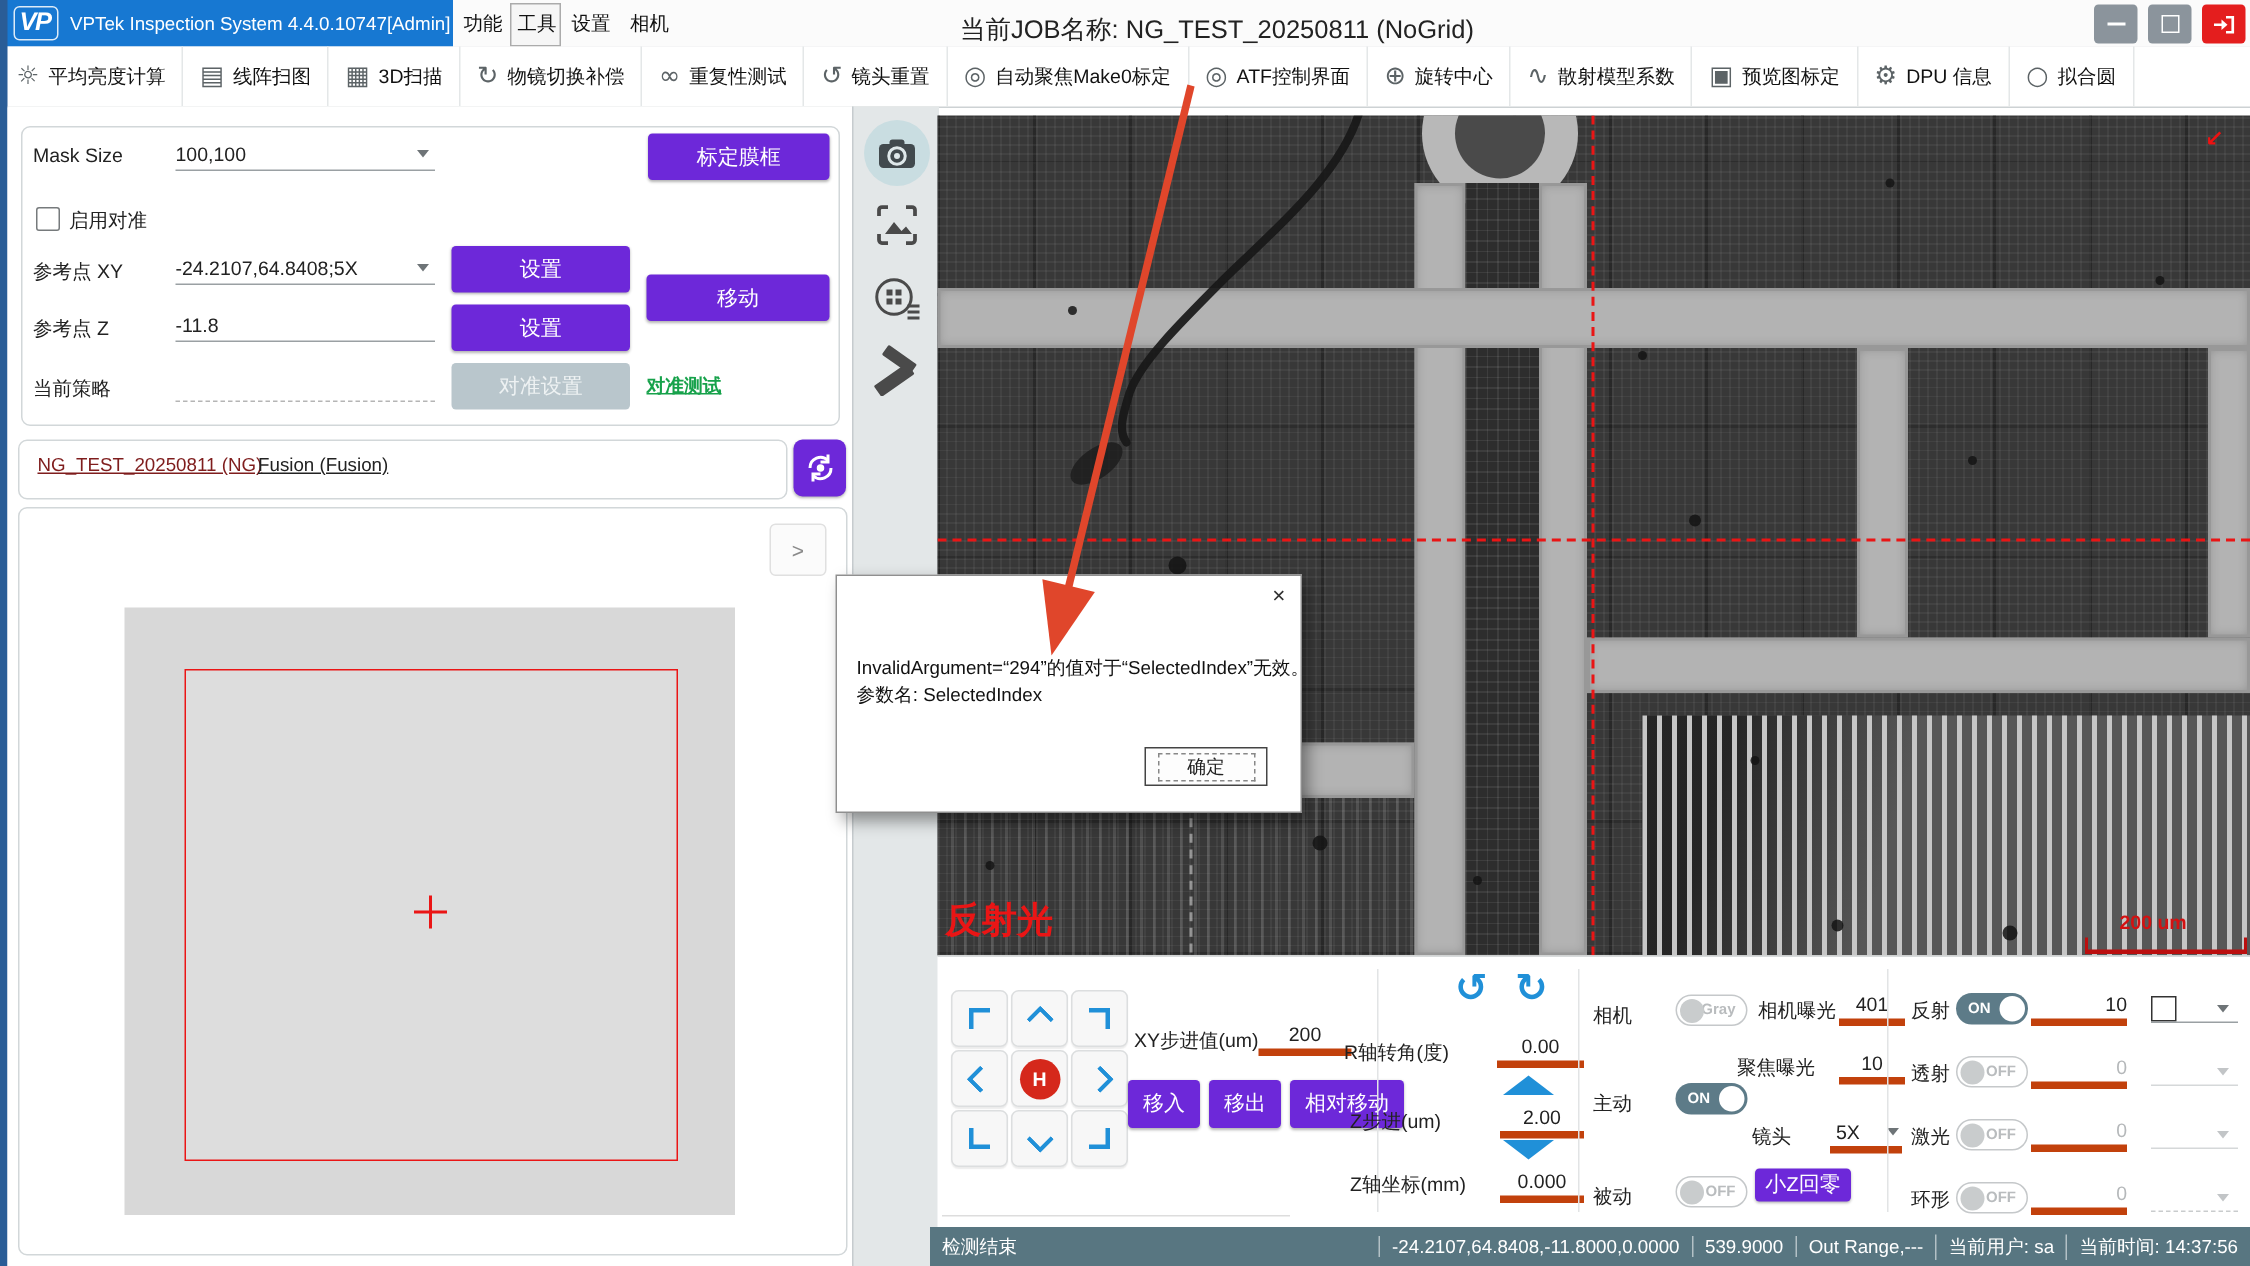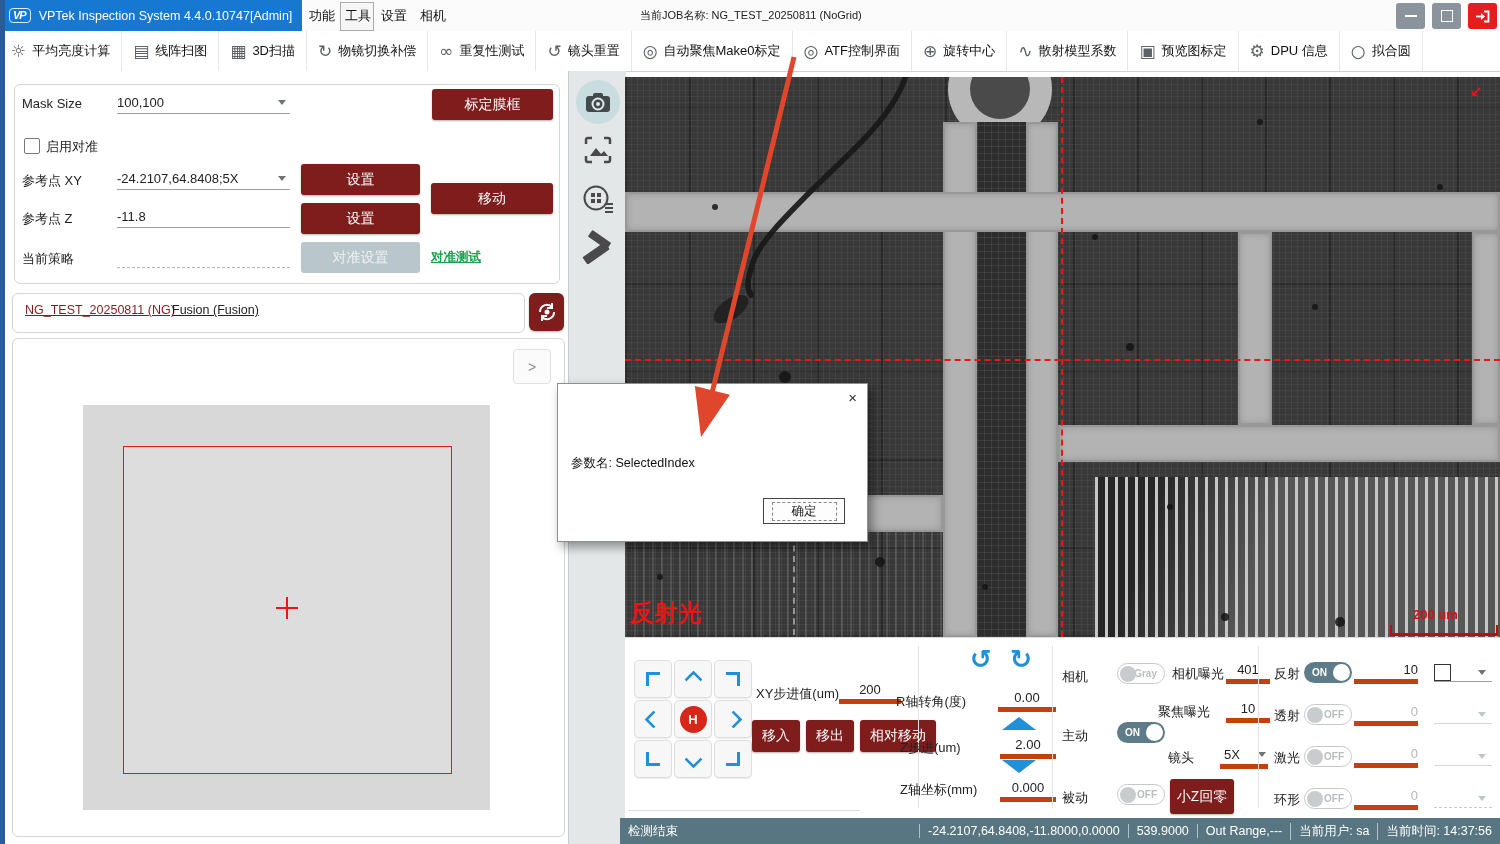--- a/index.html
+++ b/index.html
@@ -2,42 +2,42 @@
 <html><head>
 <meta charset="utf-8">
 <style>
   html,body{margin:0;padding:0;}
   body{width:1500px;height:844px;position:relative;overflow:hidden;background:#ffffff;
        font-family:"Liberation Sans","DejaVu Sans",sans-serif;font-size:13px;color:#222;}
   .abs{position:absolute;}
   
   #titlebar{left:0;top:0;width:1500px;height:31px;background:#fbfbfb;border-bottom:1px solid #d9dcdd;}
   #title-blue{left:0;top:0;width:302px;height:31px;background:#1778d2;display:flex;align-items:center;}
-  #logo{margin-left:9px;color:#fff;font-weight:800;font-style:italic;font-size:11px;letter-spacing:-1px;
+  #logo{margin-left:9px;color:#fff;font-weight:800;font-style:italic;font-size:17px;letter-spacing:-1px;
         border:1.5px solid rgba(255,255,255,.85);border-radius:4px;padding:0 4px 1px 3px;}
   #app-title{margin-left:8px;color:#fff;font-size:12.5px;white-space:nowrap;}
   .menu-item{top:7px;font-size:13px;color:#111;cursor:default;}
   #menu-tool-box{left:340px;top:2px;width:32px;height:27px;border:1px solid #ababab;background:#f6f6f6;}
   .winbtn{top:3px;width:29px;height:26px;border-radius:3px;background:#8b949c;display:flex;align-items:center;justify-content:center;}
   .winbtn.exit{background:#e41e1e;}
   #min-glyph{width:12px;height:2px;background:#fff;}
   #max-glyph{width:10px;height:10px;border:1.6px solid #fff;}
   
   #toolbar{left:0;top:31px;width:1500px;height:40px;background:#fff;border-bottom:1px solid #cdd2d4;display:flex;align-items:stretch;}
   .tb-item{display:flex;align-items:center;gap:6px;padding:0 11px;border-right:1px solid #e4e7e8;white-space:nowrap;}
   .tb-ic{font-size:17px;color:#5c6366;font-family:"DejaVu Sans",sans-serif;line-height:1;}
   .tb-lb{font-size:13px;color:#111;}
   
   #left-edge{left:0;top:0;width:5px;height:844px;background:#2a5d97;}
   #left-region{left:5px;top:71px;width:563px;height:773px;background:#ffffff;}
   .panel-box{border:1px solid #d2d7d9;border-radius:6px;background:#fff;}
   .fld{border-bottom:1px solid #9aa0a3;height:21px;line-height:21px;font-size:13px;color:#222;}
   .fld-dashed{border-bottom:1px dashed #b5b5b5;height:21px;}
   .crt{width:0;height:0;border-left:4px solid transparent;border-right:4px solid transparent;border-top:5px solid #6e7477;}
-  .tb-btn{background:#7f1d1d;color:#fff;display:flex;align-items:center;justify-content:center;
+  .tb-btn{background:#6d28d9;color:#fff;display:flex;align-items:center;justify-content:center;
           border-radius:3px;font-size:14px;box-shadow:0 1px 2px rgba(0,0,0,.3);cursor:pointer;}
   .tb-btn.disabled{background:#b9c6cc;color:#eef2f3;box-shadow:none;}
   #chk-align{width:14px;height:14px;border:1.4px solid #767a7c;background:#fff;border-radius:2px;}
   .link{text-decoration:underline;font-size:12.5px;}
   
   #side-toolbar{left:568px;top:71px;width:57px;height:773px;background:#e3e7e8;border-left:1px solid #c6cbce;}
   .side-btn{left:9px;width:40px;height:40px;display:flex;align-items:center;justify-content:center;}
   .side-btn.sel{left:7px;width:44px;height:44px;background:#c9dde1;border-radius:50%;}
   
   #viewport{left:625px;top:77px;width:875px;height:560px;overflow:hidden;background-color:#383838;
@@ -102,21 +102,21 @@
 <div id="titlebar" class="abs">
   <div id="title-blue" class="abs">
     <span id="logo">VP</span>
     <span id="app-title">VPTek Inspection System 4.4.0.10747[Admin]</span>
   </div>
   <div id="menu-tool-box" class="abs"></div>
   <span class="abs menu-item" style="left:309px;">功能</span>
   <span class="abs menu-item" style="left:345px;">工具</span>
   <span class="abs menu-item" style="left:381px;">设置</span>
   <span class="abs menu-item" style="left:420px;">相机</span>
-  <span class="abs" style="left:640px;top:8px;font-size:11px;">当前JOB名称: NG_TEST_20250811 (NoGrid)</span>
+  <span class="abs" style="left:640px;top:8px;font-size:17px;">当前JOB名称: NG_TEST_20250811 (NoGrid)</span>
   <div class="abs winbtn" style="left:1396px;">
     <span id="min-glyph"></span>
   </div>
   <div class="abs winbtn" style="left:1432px;">
     <span id="max-glyph"></span>
   </div>
   <div class="abs winbtn exit" style="left:1468px;">
     <svg width="15" height="13">
       <path d="M9 1.5h4.5v10H9" stroke="#fff" stroke-width="1.8" fill="none"></path>
       <path d="M1 6.5h6" stroke="#fff" stroke-width="1.8"></path>
@@ -391,21 +391,21 @@
   <span class="abs plabel" style="left:543px;top:111px;">镜头</span>
   <div class="abs uval" style="left:595px;top:107px;width:44px;text-align:left;padding-left:4px;">
     <span>5X</span>
     <span class="abs crt" style="right:2px;top:7px;"></span>
   </div>
   <span class="abs plabel" style="left:437px;top:151px;">被动</span>
   <div class="tgl off" style="left:492px;top:146px;">
     <span class="knob"></span>
     <span>OFF</span>
   </div>
-  <div class="abs tb-btn" style="left:545px;top:141px;width:64px;height:35px;font-family:Liberation Mono, monospace;">小Z回零</div>
+  <div class="abs tb-btn" style="left:545px;top:141px;width:64px;height:22px;font-family:Liberation Mono, monospace;">小Z回零</div>
 
   <div class="abs vdiv" style="left:633px;top:8px;height:162px;"></div>
 
   <span class="abs plabel" style="left:649px;top:27px;">反射</span>
   <div class="tgl on" style="left:679px;top:24px;">
     <span>ON</span>
       <span class="knob"></span>
   </div>
   <div class="abs uval" style="left:729px;top:22px;width:64px;text-align:right;">10</div>
   <div class="abs" style="left:809px;top:26px;width:15px;height:15px;border:1.6px solid #333;background:#fff;"></div>
@@ -444,20 +444,21 @@
   <span id="sb-left" class="sbseg">检测结束</span>
   <span class="sbseg">-24.2107,64.8408,-11.8000,0.0000</span>
   <span class="sbseg">539.9000</span>
   <span class="sbseg">Out Range,---</span>
   <span class="sbseg">当前用户: sa</span>
   <span class="sbseg">当前时间: 14:37:56</span>
 </div>
 
 <div id="dialog" class="abs">
   <span id="dlg-close">×</span>
+  <span class="dlg-msg" style="top:53px;">InvalidArgument=“294”的值对于“SelectedIndex”无效。</span>
   <span class="dlg-msg" style="top:71px;">参数名: SelectedIndex</span>
   <div id="dlg-ok">
     <span class="inner">确定</span>
   </div>
 </div>
 
 <svg id="arrow-overlay" class="abs">
   <line x1="794" y1="57" x2="712" y2="393" stroke="#e0462b" stroke-width="5"></line>
   <polygon points="701,437 729.9,394.7 694.9,386.1" fill="#e0462b"></polygon>
 </svg>

